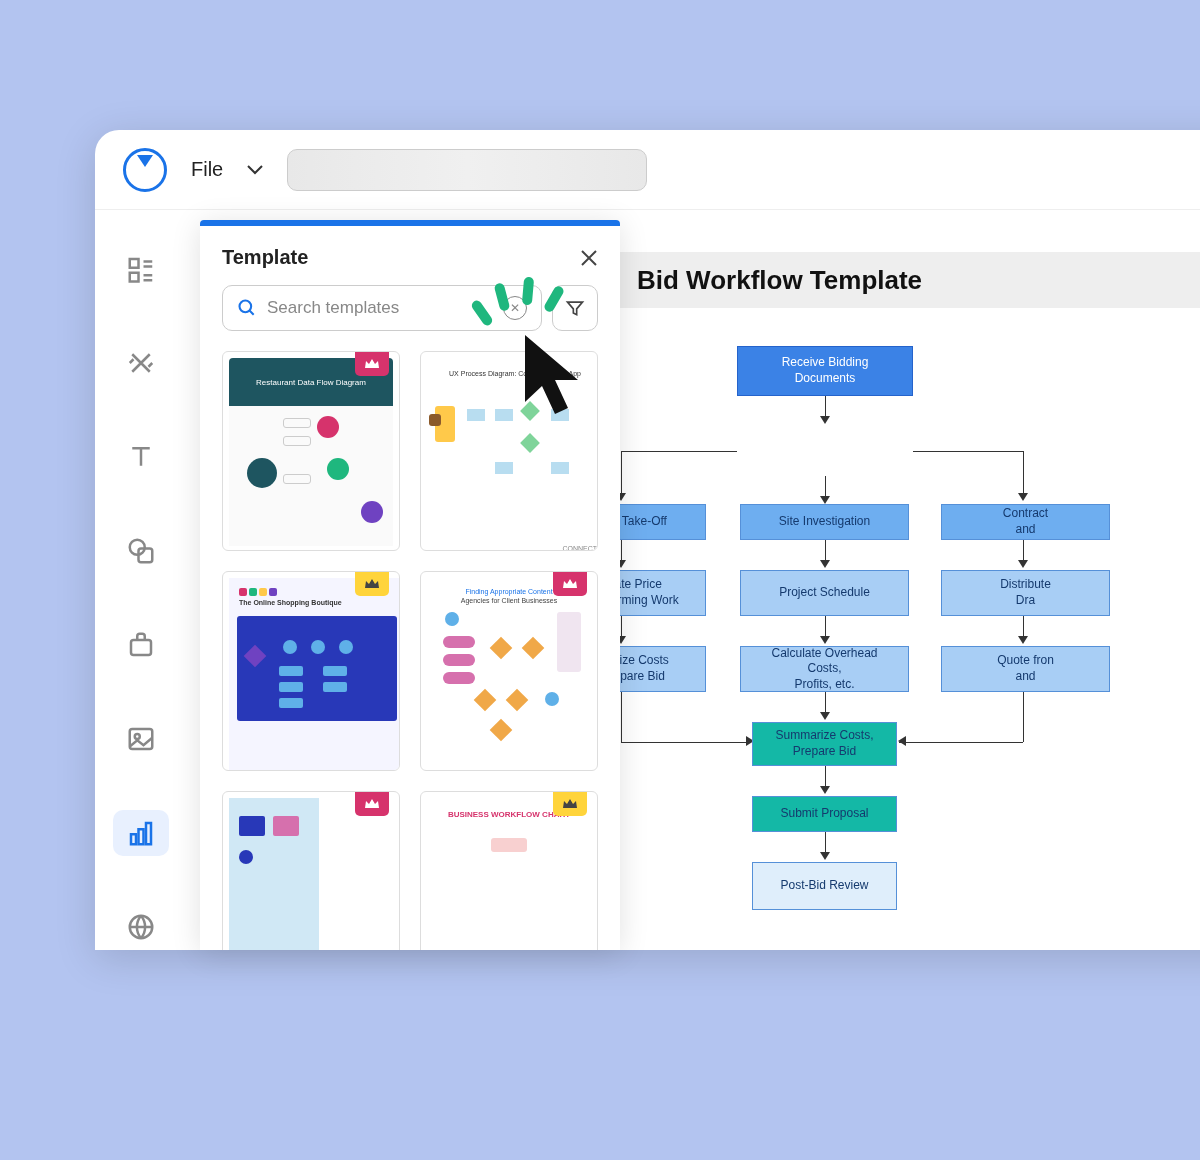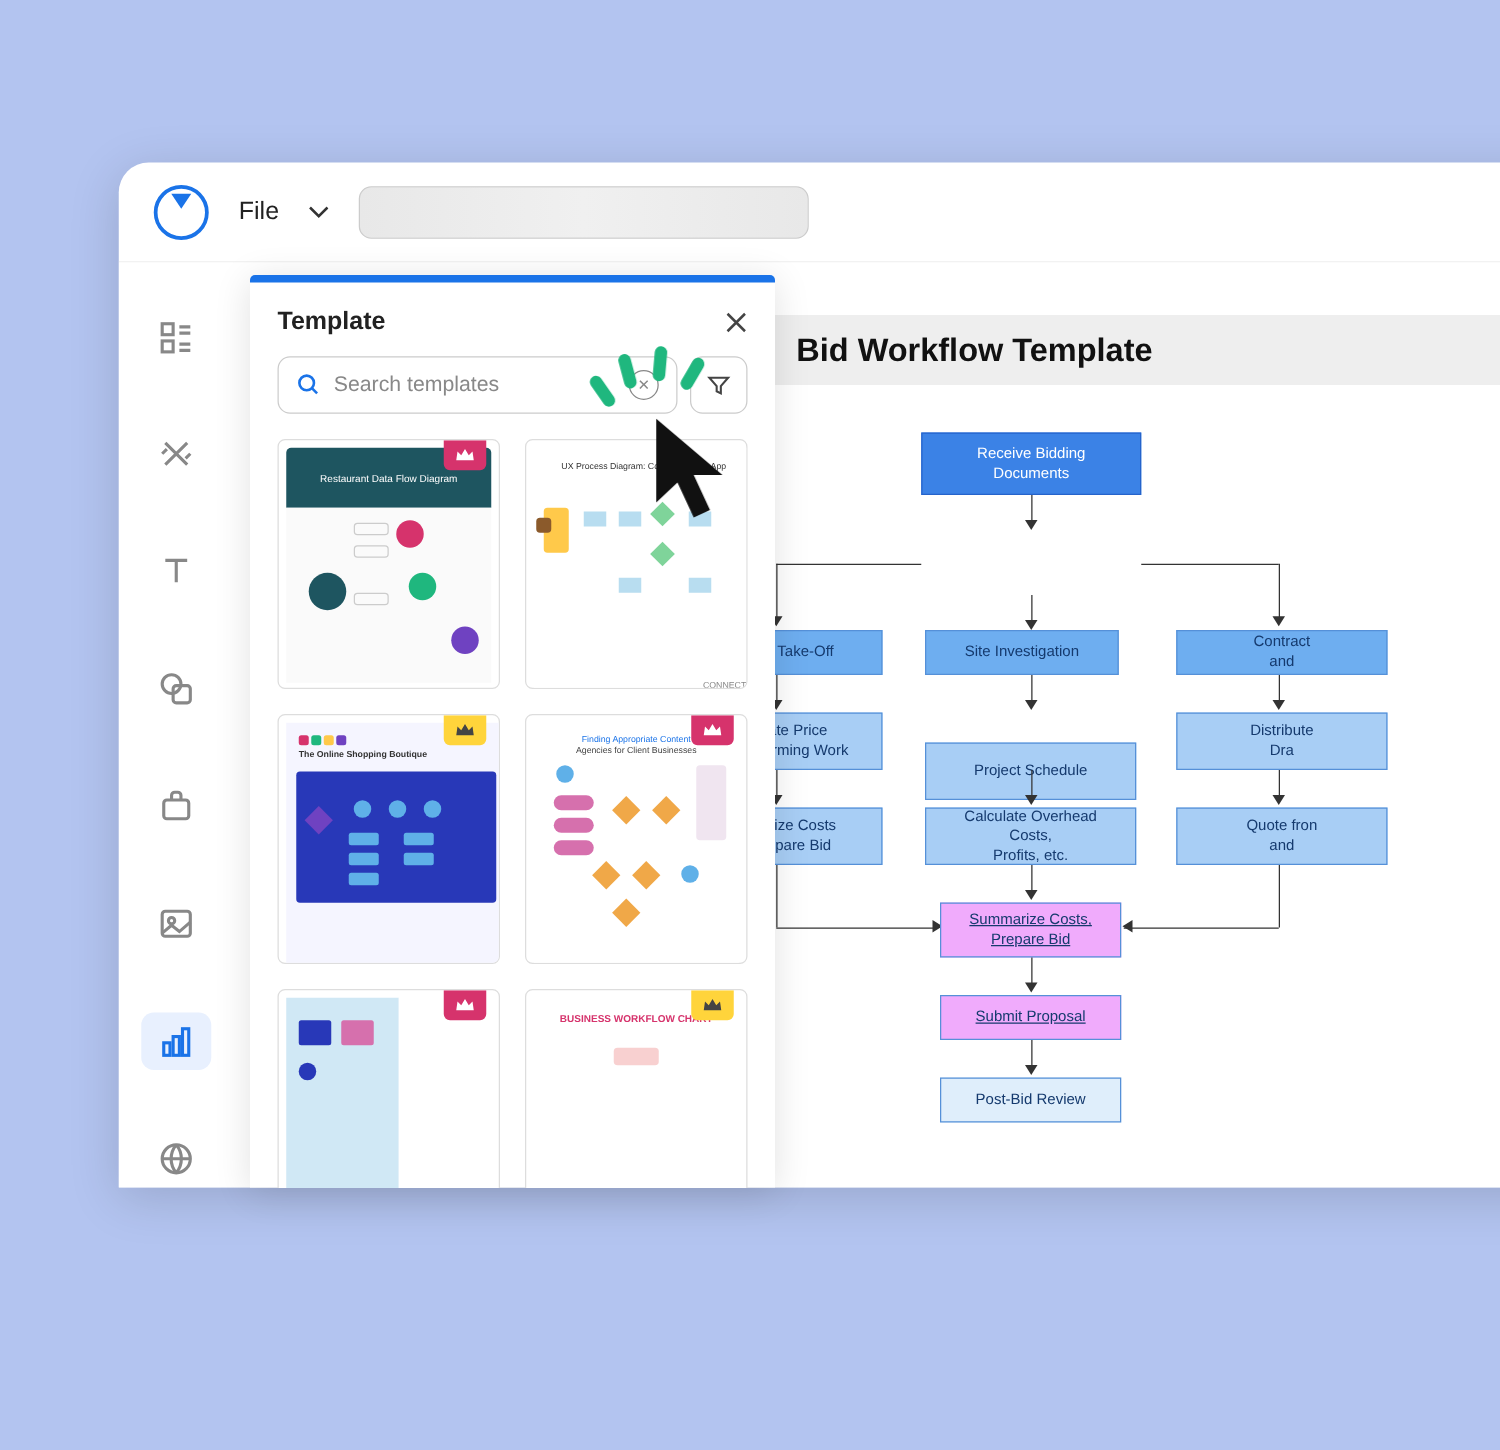--- a/index.html
+++ b/index.html
@@ -52,21 +52,21 @@
 .thumb6-body { background: #fff; height: 100%; padding: 12px; }
 .thumb6-title { font-size: 8px; color: #d6336c; font-weight: 700; text-align: center; }
 .canvas { flex: 1; background: #fff; padding: 0; position: relative; overflow: hidden; }
 .canvas-title-bar { position: absolute; top: 42px; left: 340px; right: 0; height: 56px; background: #eee; border-radius: 12px 0 0 12px; display: flex; align-items: center; padding-left: 110px; }
 .canvas-title { font-size: 26px; font-weight: 800; color: #111; }
 .flowchart { position: absolute; top: 136px; left: 340px; right: 0; bottom: 0; }
 .flow-box { position: absolute; padding: 10px 12px; font-size: 12px; color: #153a6e; text-align: center; border: 1px solid #5590d8; display: flex; align-items: center; justify-content: center; line-height: 1.3; }
 .flow-dark { background: #3b82e6; color: #fff; border-color: #2563cb; }
 .flow-med { background: #6eaef0; }
 .flow-light { background: #a8cef5; }
-.flow-lighter { background: #f0abfc; text-decoration: underline; }
+.flow-lighter { background: #14b8a6; }
 .flow-pale { background: #dfeefb; }
 .flow-line { position: absolute; background: #333; }
 .flow-arrow { position: absolute; width: 0; height: 0; border-left: 5px solid transparent; border-right: 5px solid transparent; border-top: 8px solid #333; }
 .cursor-overlay { position: absolute; left: 480px; top: 300px; width: 130px; height: 150px; pointer-events: none; z-index: 100; }
 .cursor-rays { position: absolute; top: -10px; left: -10px; }
 .cursor-ray { position: absolute; width: 28px; height: 10px; background: #1fb77e; border-radius: 5px; }
 .cursor-arrow-big { position: absolute; top: 30px; left: 40px; width: 70px; height: 90px; }
 </style>
 </head>
 <body>
@@ -154,38 +154,38 @@
           <div class="flow-arrow" style="left:89px;top:147px;"></div>
         <div class="flow-line" style="left:298px;top:130px;width:1px;height:22px;"></div>
           <div class="flow-arrow" style="left:293px;top:150px;"></div>
         <div class="flow-line" style="left:386px;top:105px;width:110px;height:1px;"></div>
         <div class="flow-line" style="left:496px;top:105px;width:1px;height:44px;"></div>
           <div class="flow-arrow" style="left:491px;top:147px;"></div>
 
         <div class="flow-box flow-med" style="left:10px;top:158px;width:169px;height:36px;">
             <span>Material Take-Off</span>
           </div>
-        <div class="flow-box flow-med" style="left:213px;top:158px;width:155px;height:36px;">
+        <div class="flow-box flow-med" style="left:213px;top:158px;width:169px;height:36px;">
             <span>Site Investigation</span>
           </div>
         <div class="flow-box flow-med" style="left:414px;top:158px;width:169px;height:36px;">
             <div><span>Contract</span><br><span>and</span></div>
           </div>
 
         <div class="flow-line" style="left:94px;top:194px;width:1px;height:22px;"></div>
           <div class="flow-arrow" style="left:89px;top:214px;"></div>
         <div class="flow-line" style="left:298px;top:194px;width:1px;height:22px;"></div>
           <div class="flow-arrow" style="left:293px;top:214px;"></div>
         <div class="flow-line" style="left:496px;top:194px;width:1px;height:22px;"></div>
           <div class="flow-arrow" style="left:491px;top:214px;"></div>
 
         <div class="flow-box flow-light" style="left:10px;top:224px;width:169px;height:46px;">
             <div><span>Calculate Price</span><br><span>Self-Performing Work</span></div>
           </div>
-        <div class="flow-box flow-light" style="left:213px;top:224px;width:169px;height:46px;margin-top:24px;">
+        <div class="flow-box flow-light" style="left:213px;top:224px;width:169px;height:46px;">
             <span>Project Schedule</span>
           </div>
         <div class="flow-box flow-light" style="left:414px;top:224px;width:169px;height:46px;">
             <div><span>Distribute</span><br><span>Dra</span></div>
           </div>
 
         <div class="flow-line" style="left:94px;top:270px;width:1px;height:22px;"></div>
           <div class="flow-arrow" style="left:89px;top:290px;"></div>
         <div class="flow-line" style="left:298px;top:270px;width:1px;height:22px;"></div>
           <div class="flow-arrow" style="left:293px;top:290px;"></div>
@@ -214,21 +214,21 @@
         <div class="flow-box flow-lighter" style="left:225px;top:376px;width:145px;height:44px;">
             <div><span>Summarize Costs,</span><br><span>Prepare Bid</span></div>
           </div>
         <div class="flow-line" style="left:298px;top:420px;width:1px;height:22px;"></div>
           <div class="flow-arrow" style="left:293px;top:440px;"></div>
         <div class="flow-box flow-lighter" style="left:225px;top:450px;width:145px;height:36px;">
             <span>Submit Proposal</span>
           </div>
         <div class="flow-line" style="left:298px;top:486px;width:1px;height:22px;"></div>
           <div class="flow-arrow" style="left:293px;top:506px;"></div>
-        <div class="flow-box flow-pale" style="left:225px;top:516px;width:145px;height:36px;">
+        <div class="flow-box flow-pale" style="left:225px;top:516px;width:145px;height:48px;">
             <span>Post-Bid Review</span>
           </div>
       </div>
     </div>
   </div>
 </div>
 
 <div class="panel">
   <div class="panel-topbar"></div>
   <div class="panel-header">

